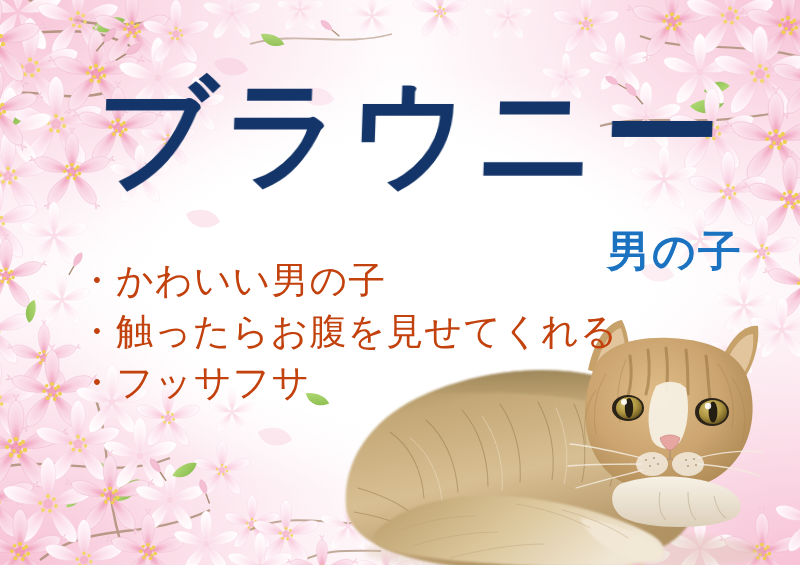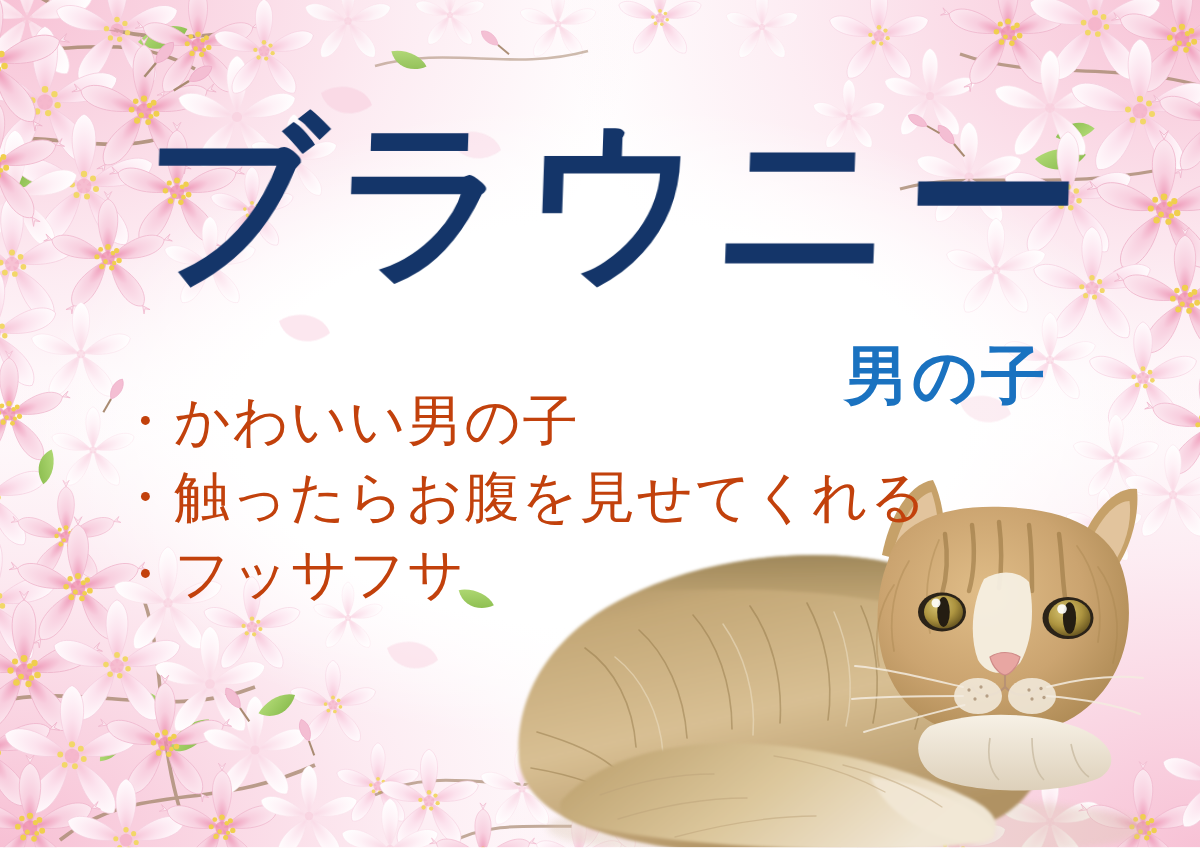--- a/index.html
+++ b/index.html
@@ -491,21 +491,21 @@
       <g stroke="#c9bba2" stroke-width="1.1" fill="none" opacity=".8">
         <path d="M330,180 C328,192 330,202 336,208"></path>
         <path d="M358,180 C358,192 360,202 366,208"></path>
         <path d="M384,184 C386,194 390,202 396,206"></path>
       </g>
     </g>
   </svg>
 
   <div id="title" style="color:#143569;">ブラウニー</div>
 
-  <div id="gender" style="color:#1a72c0;">男の子</div>
+  <div id="gender" style="color:#1a72c0;margin-left:44px;">男の子</div>
 
   <div id="bullets">
     <div class="bullet">・かわいい男の子</div>
     <div class="bullet">・触ったらお腹を見せてくれる</div>
     <div class="bullet">・フッサフサ</div>
   </div>
 
 </div>
 
 </body></html>

